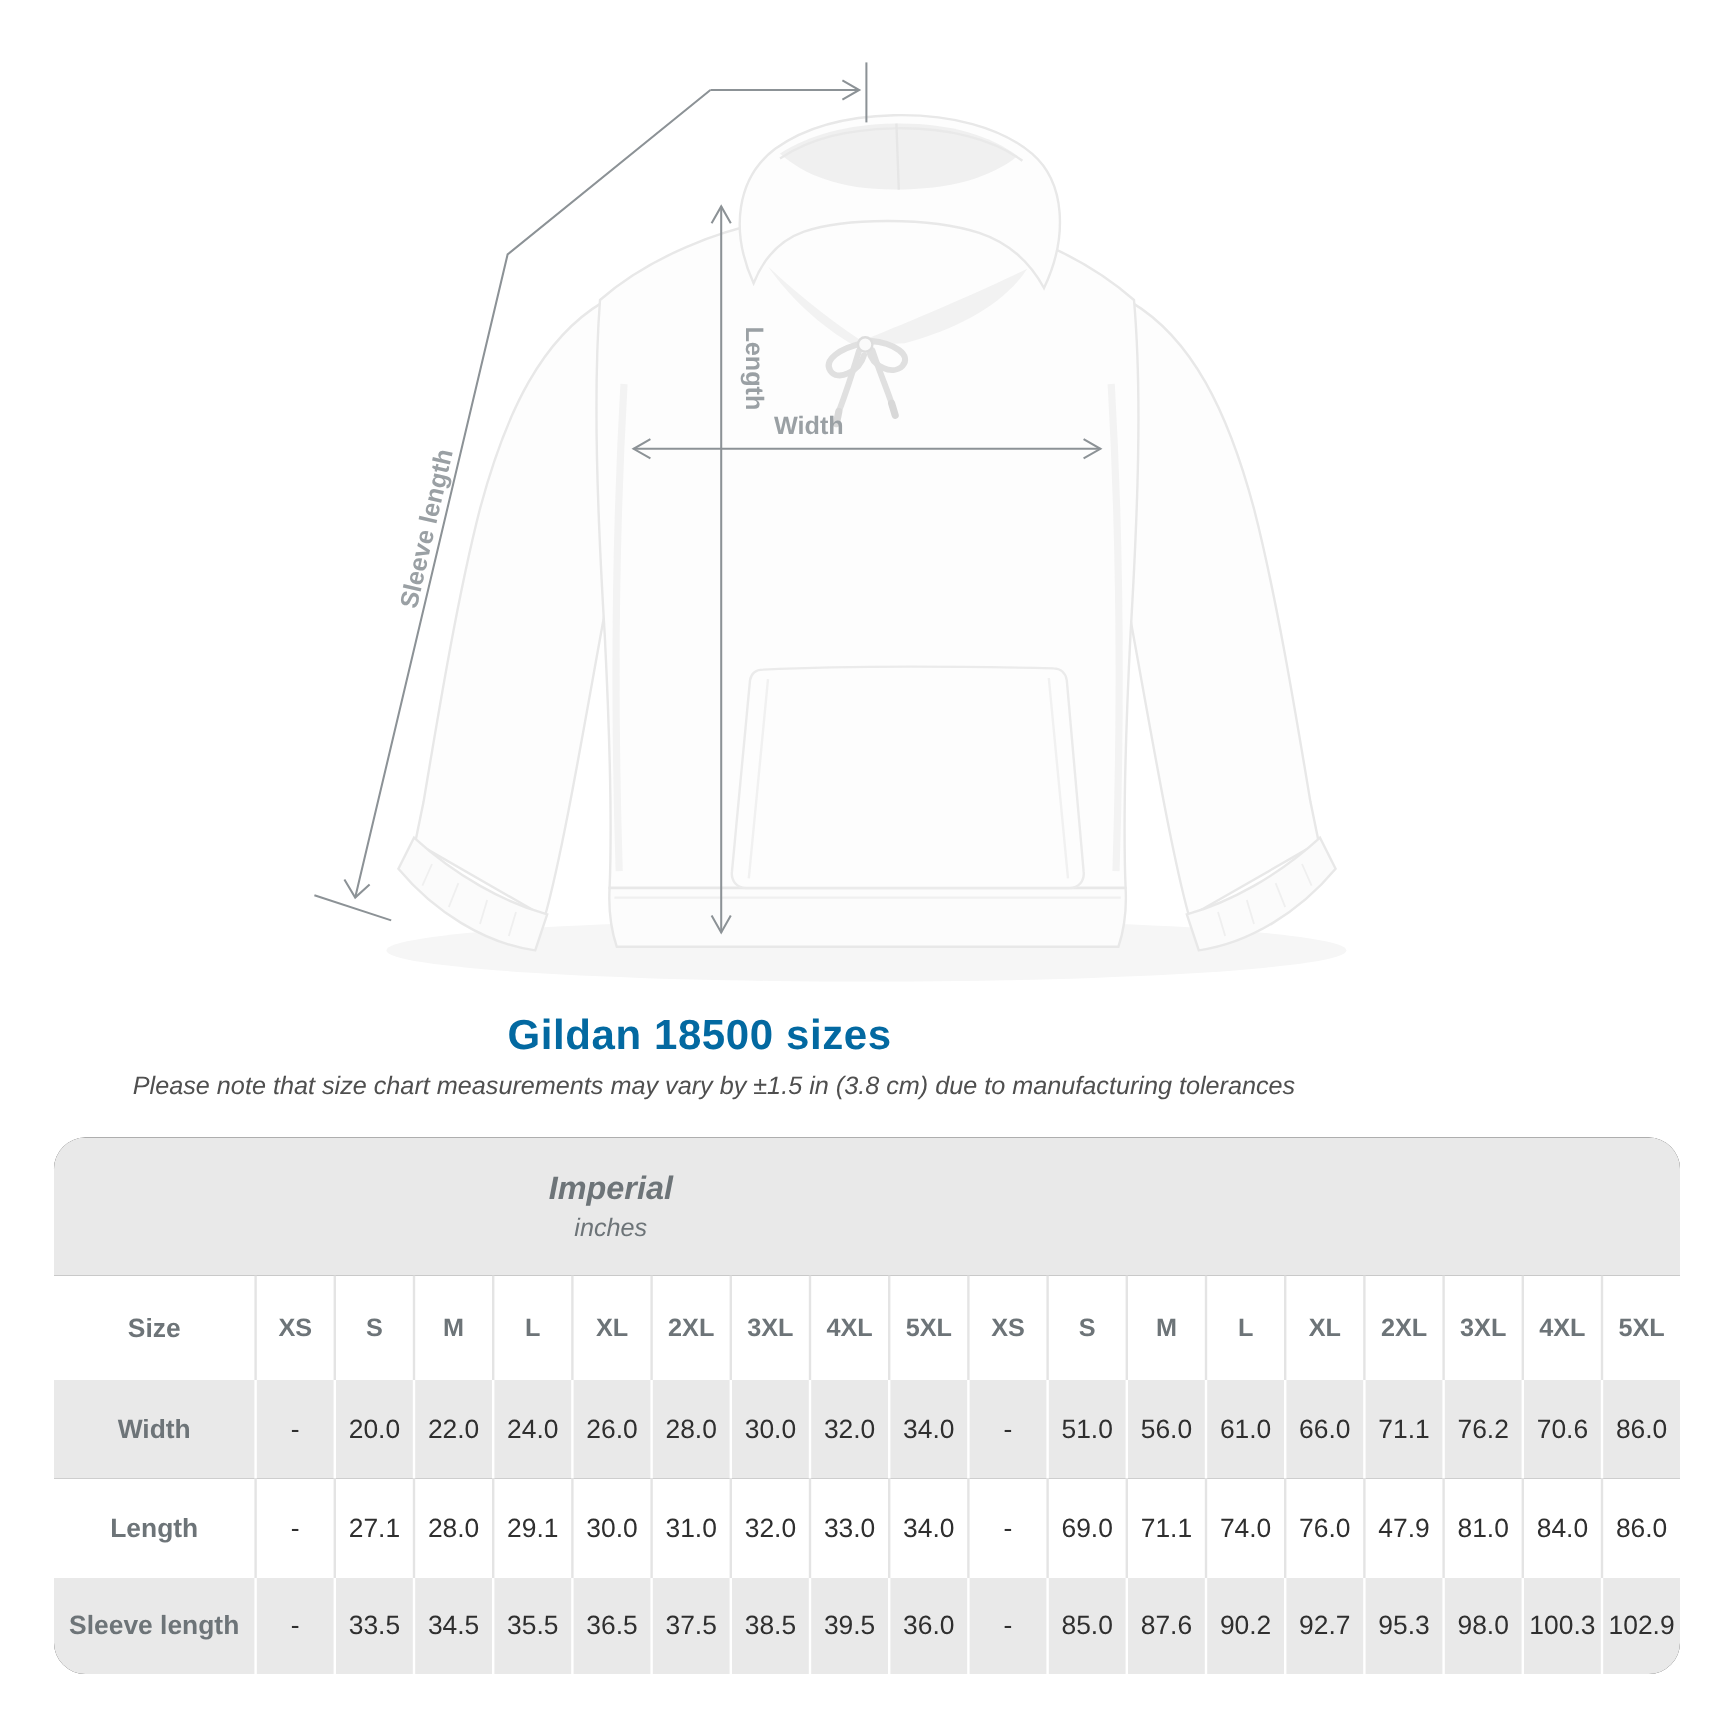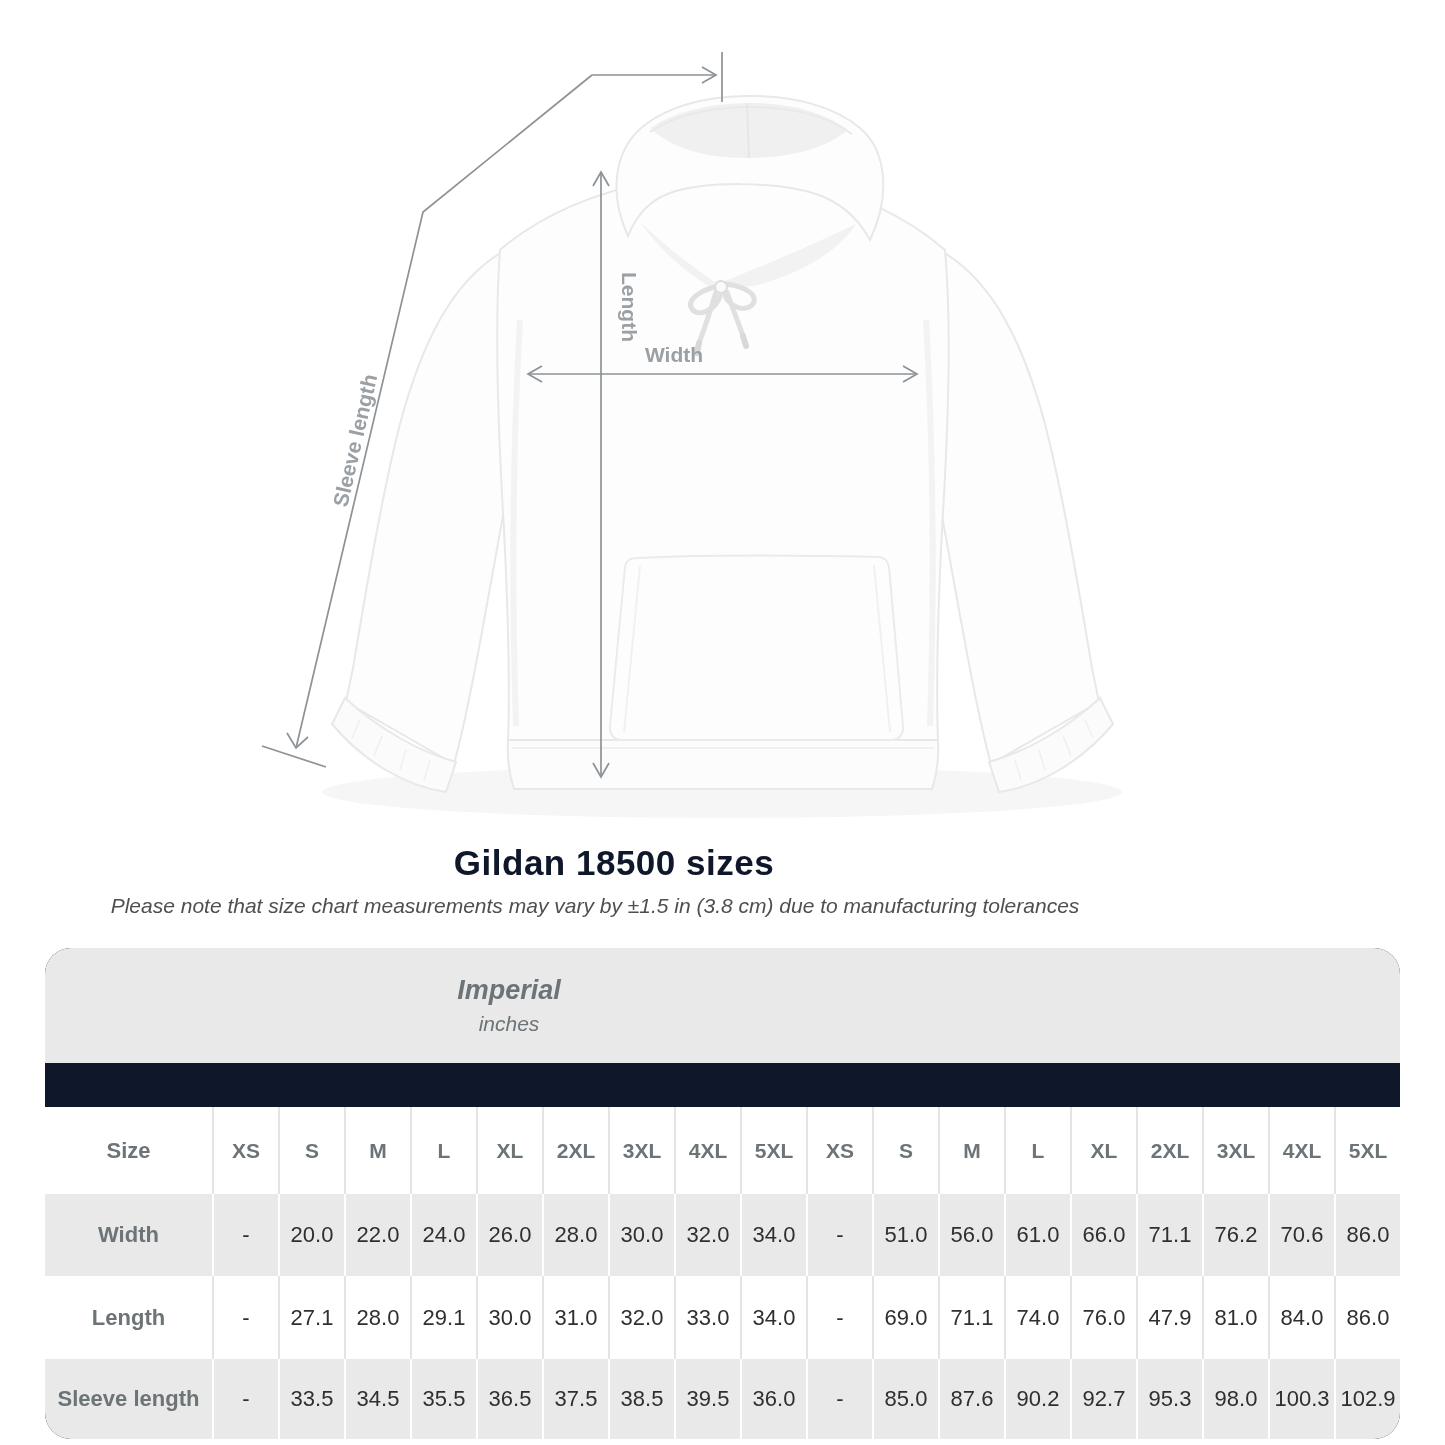--- a/index.html
+++ b/index.html
@@ -4,30 +4,30 @@
 <style>
   html,body{margin:0;padding:0;background:#fff;}
   .page{position:relative;width:1445px;height:1445px;background:#ffffff;overflow:hidden;
         font-family:"Liberation Sans",sans-serif;}
 
   
   .diagram{position:absolute;left:0;top:0;width:1445px;height:845px;}
 
   
   .page-title{position:absolute;left:0;top:843px;width:1166px;text-align:center;
-              font-size:35px;font-weight:bold;color:#0f172a;letter-spacing:.5px;padding-left:31px;}
+              font-size:35px;font-weight:bold;color:#0369a1;letter-spacing:.5px;}
   .subtitle{position:absolute;left:0;top:894px;width:1190px;text-align:center;
             font-size:21px;font-style:italic;color:#4f4f4f;}
 
   
   .size-table{position:absolute;left:45px;top:948px;width:1355px;border-radius:26px;
-              overflow:hidden;background:#0f172a;}
+              overflow:hidden;background:#404040;}
   .trow{display:grid;grid-template-columns:167px repeat(18,1fr);}
   .trow.unit-row{height:115px;background:#e9e9e9;}
-  .trow.sizes-row{height:87px;background:#ffffff;margin-top:44px;--sep:#e4e4e4;}
+  .trow.sizes-row{height:87px;background:#ffffff;--sep:#e4e4e4;}
   .trow.gray{background:#e9e9e9;--sep:#ffffff;}
   .trow.white{background:#ffffff;--sep:#e4e4e4;}
   .trow.r-width{height:82px;}
   .trow.r-length{height:83px;}
   .trow.r-sleeve{height:80px;}
   .cell{height:100%;display:flex;align-items:center;justify-content:center;}
   .trow.sizes-row .cell:not(:first-child),
   .trow.gray .cell:not(:first-child),
   .trow.white .cell:not(:first-child){border-left:2px solid var(--sep);}
   .unit-block{grid-column:span 9;flex-direction:column;justify-content:center;gap:6px;}

